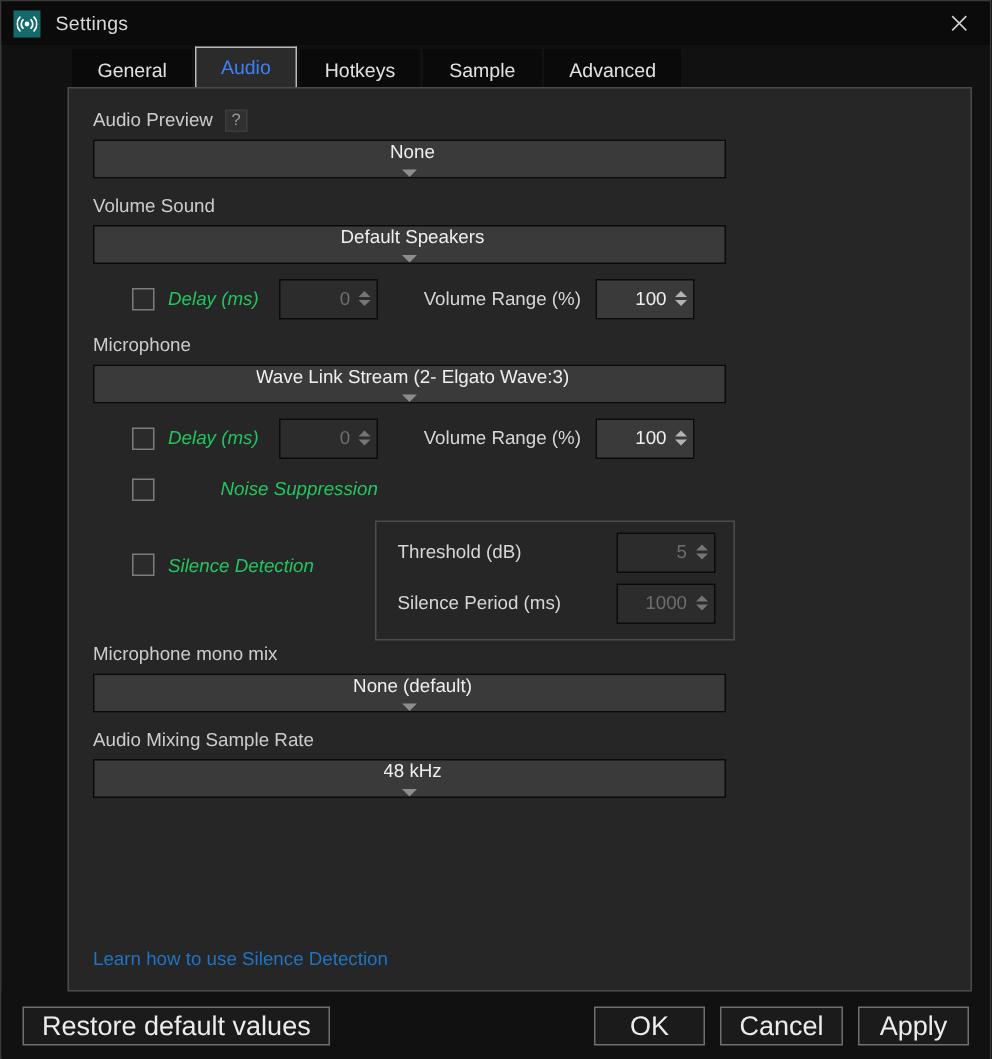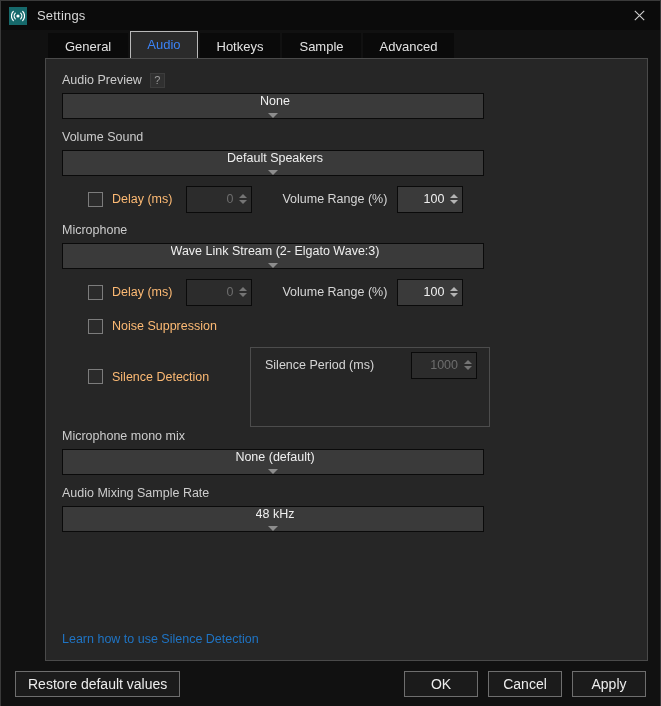--- a/index.html
+++ b/index.html
@@ -187,23 +187,24 @@
     height: 15px;
     border: 1px solid #7c7c7c;
     background: #2b2b2b;
     box-sizing: border-box;
     flex: 0 0 auto;
     cursor: default;
   }
   .cb-label {
     margin-left: 9px;
     font-size: 12.5px;
-    color: #fdba74;
+    color: #22c55e;
     white-space: nowrap;
     cursor: default;
+    font-style: italic;
   }
 
   .spin {
     width: 66px;
     height: 27px;
     box-sizing: border-box;
     border: 1px solid #0a0a0a;
     background: #3a3a3a;
     display: flex;
     align-items: center;
@@ -300,21 +301,21 @@
     padding: 0 14px;
     background: #111111;
   }
   .btn {
     height: 26px;
     min-width: 74px;
     padding: 0 12px;
     background: #1b1b1b;
     border: 1px solid #6e6e6e;
     color: #ececec;
-    font-size: 14px;
+    font-size: 18px;
     font-family: "Liberation Sans", sans-serif;
     box-sizing: border-box;
     cursor: default;
     display: flex;
     align-items: center;
     justify-content: center;
     white-space: nowrap;
   }
   .btn.restore { min-width: 142px; }
   .spacer { flex: 1 1 auto; }
@@ -414,31 +415,41 @@
         <span class="vol-label">Volume Range (%)</span>
         <span class="spin">
           <span class="spin-val">100</span>
           <span class="spin-arrows">
               <i class="up"></i>
               <i class="dn"></i>
             </span>
         </span>
       </div>
 
-      <div class="ctl-row" style="margin-top:8px;">
+      <div class="ctl-row" style="margin-top:8px;gap:35px;">
         <span class="checkbox"></span>
         <span class="cb-label">Noise Suppression</span>
       </div>
 
       <div class="sd-block">
         <div class="sd-checkrow">
           <span class="checkbox"></span>
           <span class="cb-label">Silence Detection</span>
         </div>
         <div class="sd-group">
+          <div class="sd-line">
+            <span class="sd-text">Threshold (dB)</span>
+            <span class="spin disabled">
+              <span class="spin-val">5</span>
+              <span class="spin-arrows">
+                  <i class="up"></i>
+                  <i class="dn"></i>
+                </span>
+            </span>
+          </div>
           <div class="sd-line" style="margin-top:0;">
             <span class="sd-text">Silence Period (ms)</span>
             <span class="spin disabled">
               <span class="spin-val">1000</span>
               <span class="spin-arrows">
                   <i class="up"></i>
                   <i class="dn"></i>
                 </span>
             </span>
           </div>

